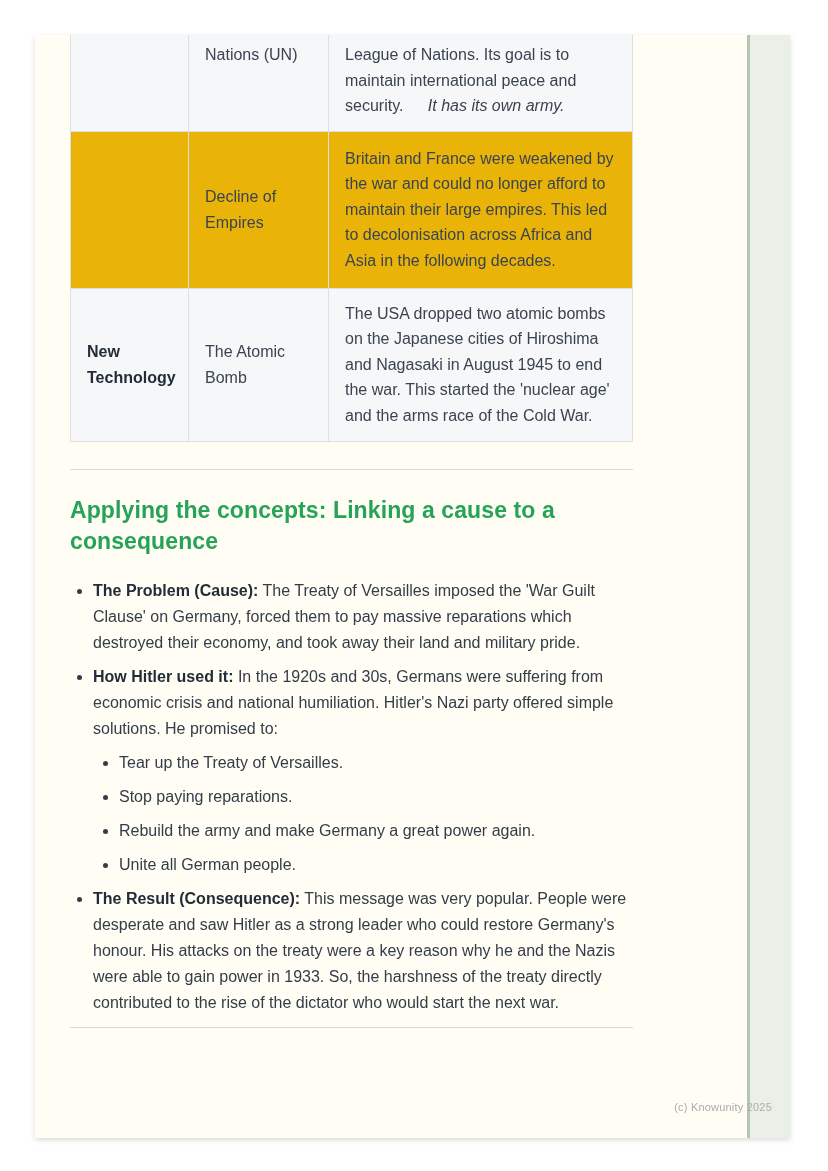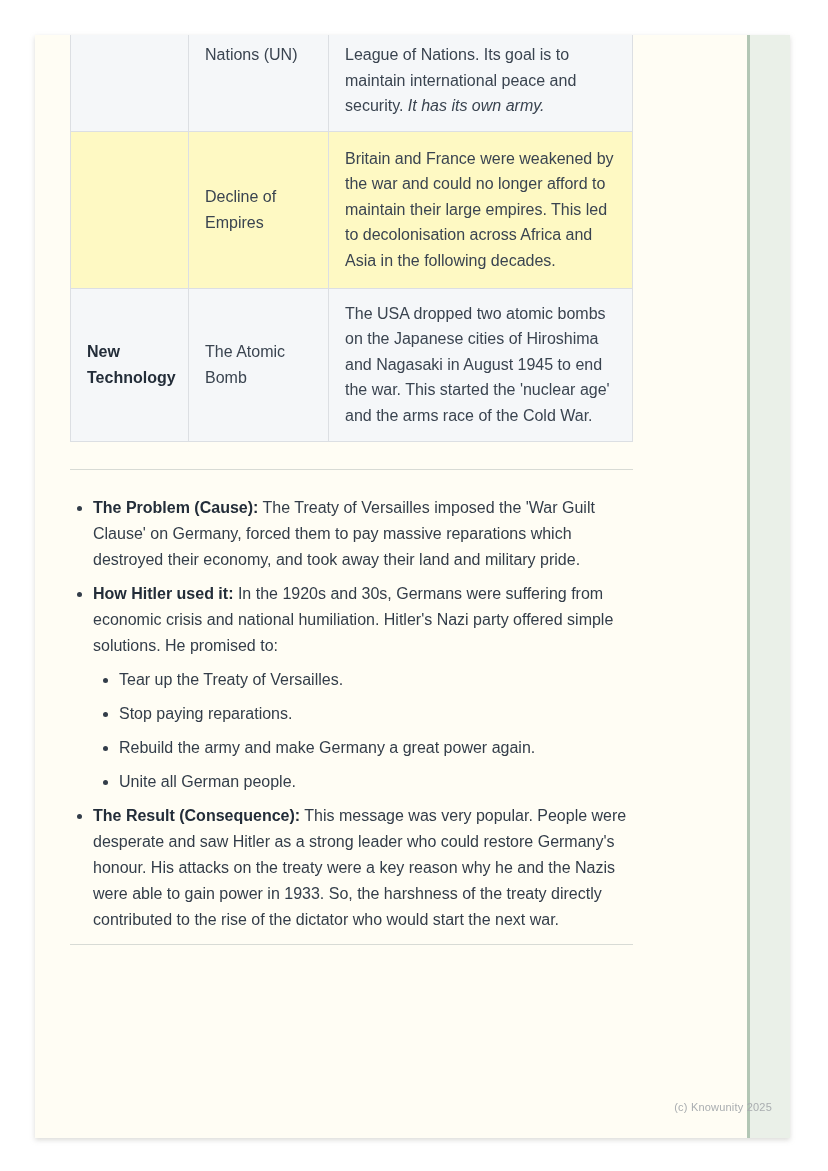--- a/index.html
+++ b/index.html
@@ -18,31 +18,31 @@
   }
   .content { position: absolute; left: 35px; top: 0; width: 563px; z-index: 1; }
 
   
   table.notes-table {
     width: 562px; border-collapse: collapse; table-layout: fixed;
     font-size: 16px; line-height: 25.5px; color: #3a4450;
   }
   table.notes-table td { border: 1px solid #dcdfe3; padding: 12px 16px; }
   tr.r-stripe td { background: #f5f7f9; }
-  tr.r-plain  td { background: #fef9c3; }
+  tr.r-plain  td { background: #eab308; }
   tr.r-first td { border-top: none; vertical-align: top; padding-top: 7px; height: 93px; }
   tr.r-mid   td { vertical-align: middle; height: 157px; }
   tr.r-last  td { vertical-align: middle; height: 153px; }
   .col-cat  { width: 118px; }
   .col-evt  { width: 140px; }
   .col-desc { width: 304px; }
   td.cat-cell { font-weight: 700; color: #232d39; }
 
   .b { font-weight: 700; color: #232d39; }
-  .i { font-style: italic; }
+  .i { font-style: italic; margin-left: 20px; }
 
   hr.rule { border: none; border-top: 1px solid #d8dbd5; }
   .rule-1 { margin-top: 27px; margin-bottom: 25px; }
   .rule-2 { margin-top: 11px; margin-bottom: 23px; }
 
   h2.green-heading {
     font-size: 23px; line-height: 31px; font-weight: 700; color: #25a356;
     letter-spacing: 0.1px;
   }
 
@@ -83,20 +83,21 @@
         <tr class="r-last r-stripe">
           <td class="col-cat cat-cell">New Technology</td>
           <td class="col-evt">The Atomic Bomb</td>
           <td class="col-desc"><span>The USA dropped two atomic bombs on the Japanese cities of Hiroshima and Nagasaki in August 1945 to end the war. This started the 'nuclear age' and the arms race of the Cold War.</span></td>
         </tr>
       </tbody>
         </table>
 
       <hr class="rule rule-1">
 
+      <h2 class="green-heading">Applying the concepts: Linking a cause to a consequence</h2>
 
 
       <ul class="main-list">
         <li>
           <span><span class="b">The Problem (Cause):</span><span> The Treaty of Versailles imposed the 'War Guilt Clause' on Germany, forced them to pay massive reparations which destroyed their economy, and took away their land and military pride.</span></span>
         </li>
         <li>
           <span><span class="b">How Hitler used it:</span><span> In the 1920s and 30s, Germans were suffering from economic crisis and national humiliation. Hitler's Nazi party offered simple solutions. He promised to:</span></span>
           <ul class="sub-list">
             <li>Tear up the Treaty of Versailles.</li>

